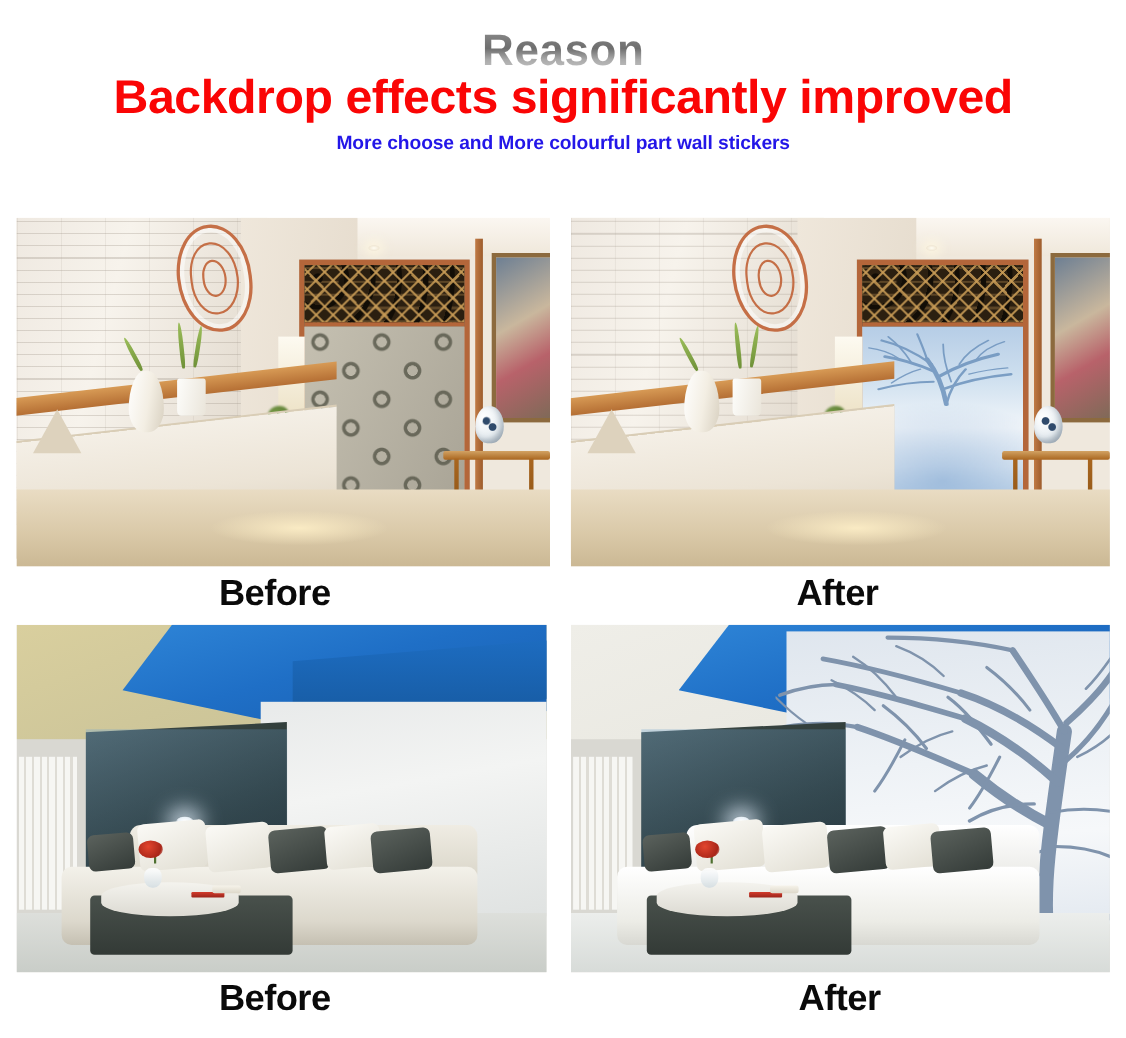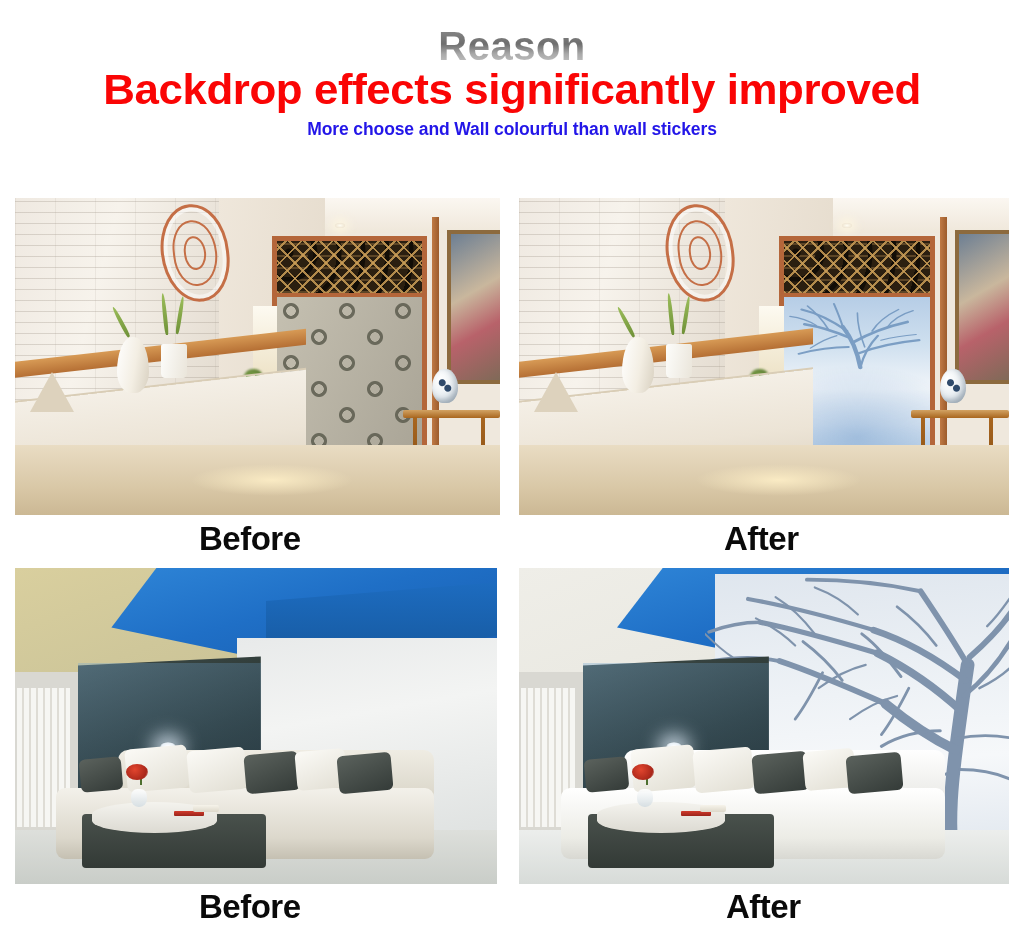--- a/index.html
+++ b/index.html
@@ -280,21 +280,21 @@
   }
 </style>
 </head>
 <body>
 
 <div class="page">
 
   <div class="hdr">
     <div class="reason">Reason</div>
     <div class="headline">Backdrop effects significantly improved</div>
-    <div class="sub2">More choose and Wall colourful than wall stickers</div>
+    <div class="sub2">More choose and More colourful part wall stickers</div>
   </div>
 
   <div class="photo ph-tl">
     <div class="hall">
       <div class="ceiling"></div>
       <div class="wall-left"></div>
       <div class="wall-left2"></div>
 
       <div class="medallion" style="left:30%;top:2%;width:62px;height:92px;transform:rotate(-6deg);"></div>
       <div class="medallion" style="left:56%;top:13%;width:42px;height:66px;transform:rotate(4deg);"></div>

